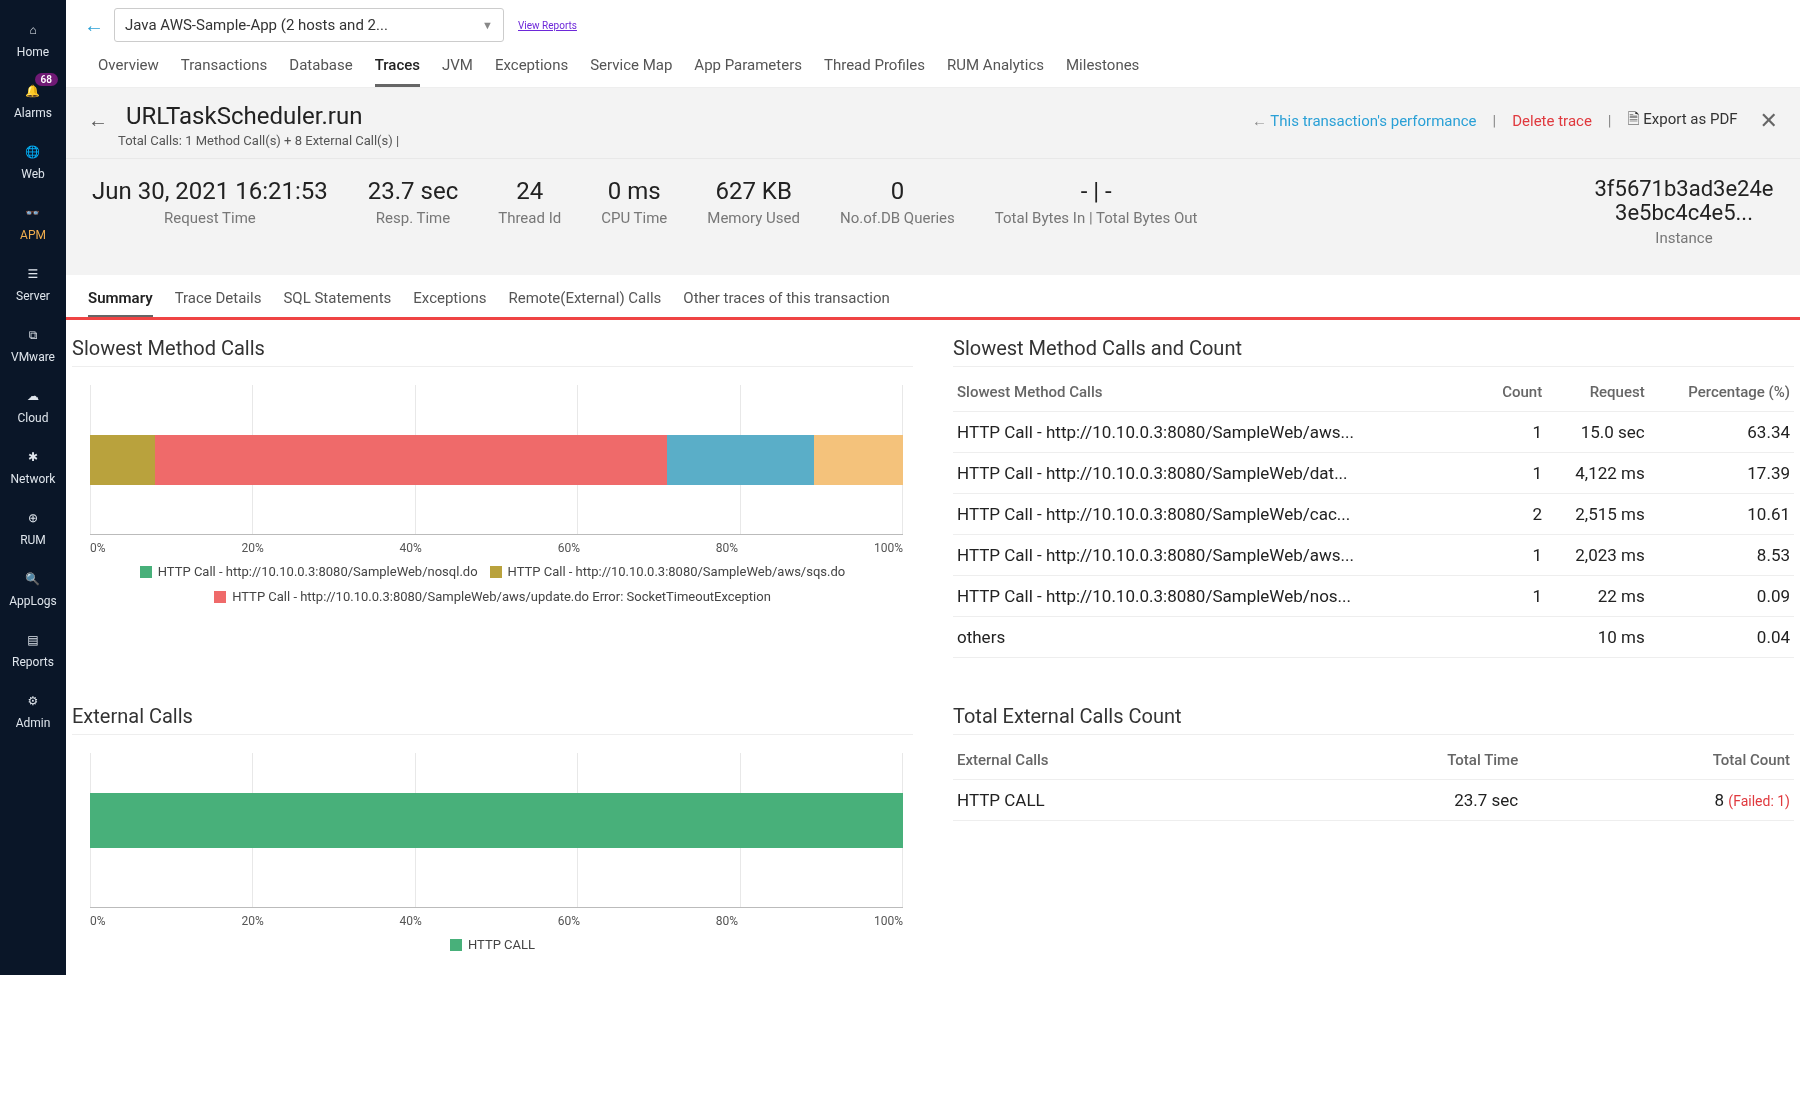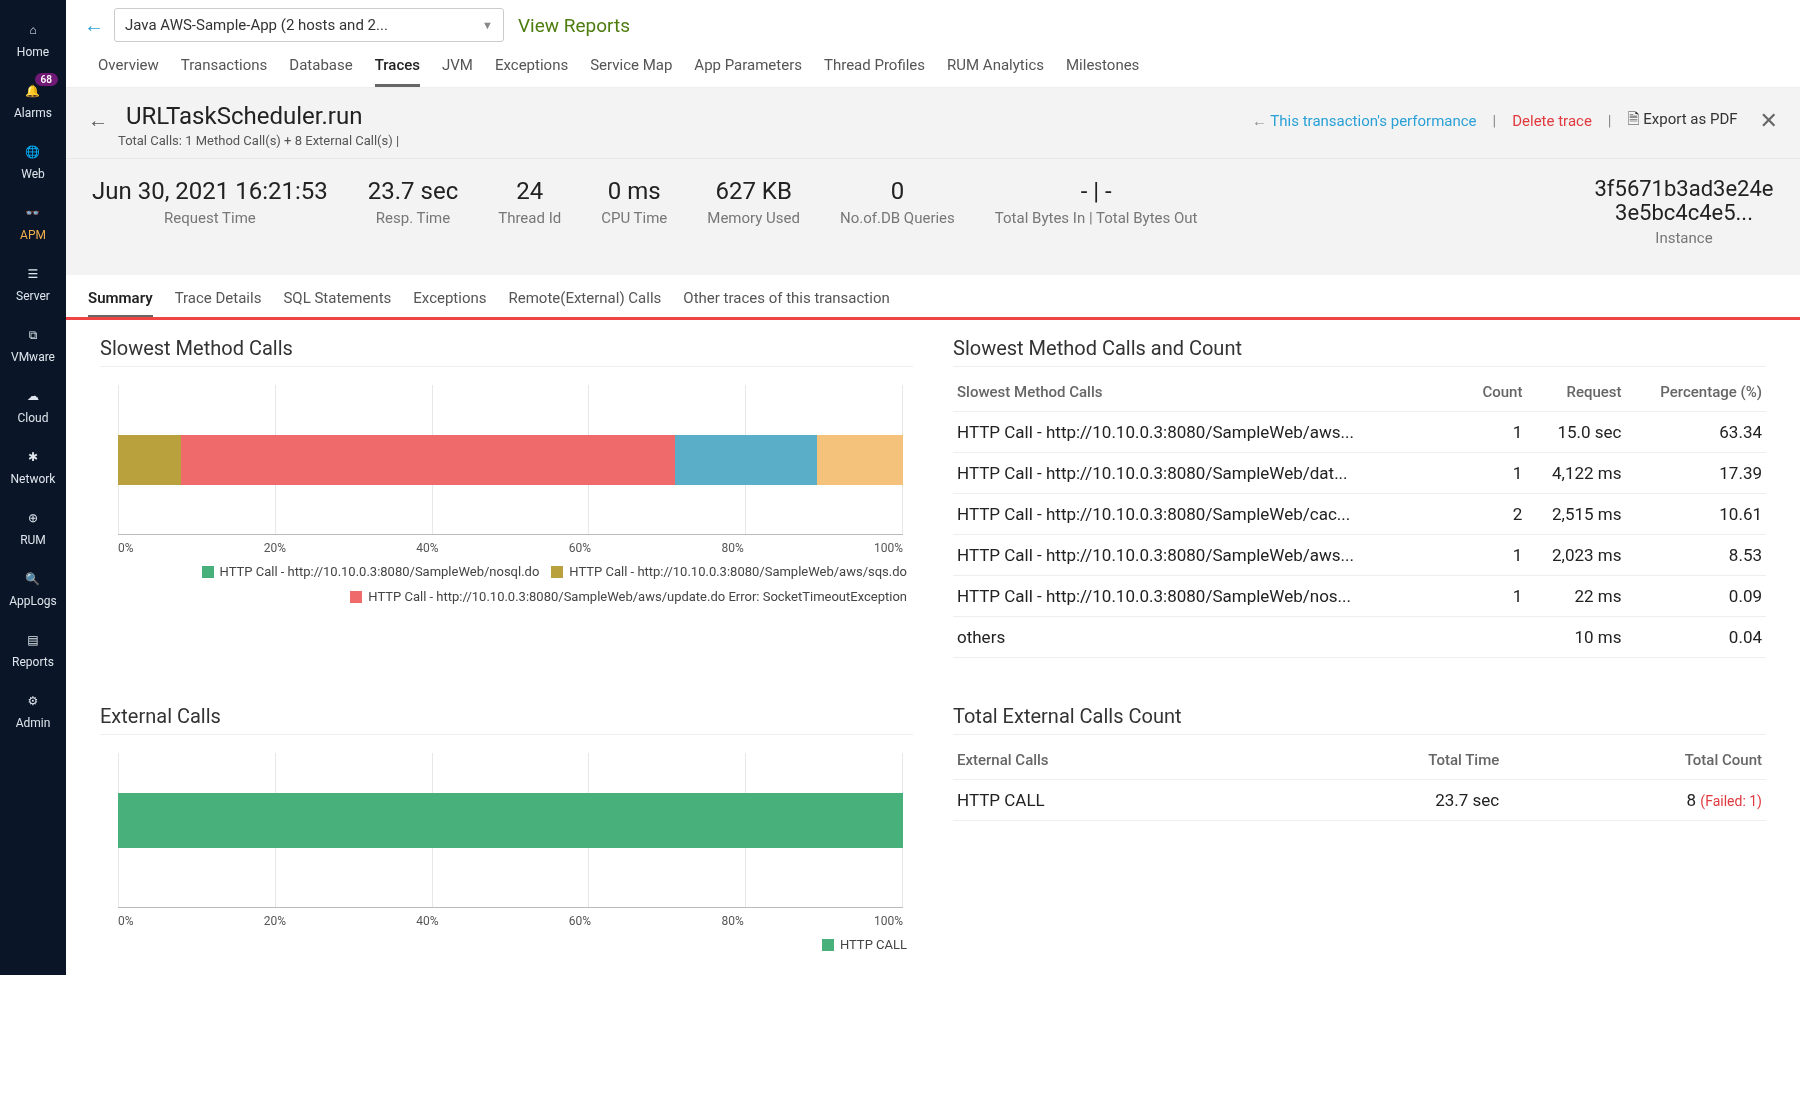--- a/index.html
+++ b/index.html
@@ -11,21 +11,21 @@
 .side-item.active { color:#f0ad4e; }
 .side-icon { width:24px; height:24px; display:flex; align-items:center; justify-content:center; margin-bottom:3px; }
 .side-label { font-size:12px; }
 .badge { position:absolute; top:4px; right:8px; background:#701a75; color:#fff; border-radius:10px; padding:1px 6px; font-size:10px; font-weight:600;}
 
 .main { flex:1; min-width:0; }
 .topbar { display:flex; align-items:center; padding:8px 18px 0 18px; }
 .back-arrow { color:#2aa0d6; font-size:20px; margin-right:10px; cursor:pointer; }
 .app-select { width:390px; height:34px; border:1px solid #ccc; border-radius:3px; display:flex; align-items:center; padding:0 10px; font-size:15px; color:#333; cursor:pointer; justify-content:space-between; }
 .app-select .caret { color:#888; font-size:11px; }
-.view-reports { color:#4d7c0f; font-size:19px; margin-left:14px; cursor:pointer; }
+.view-reports { color:#6d28d9; font-size:10px; margin-left:14px; cursor:pointer;text-decoration:underline; }
 .tabs-row { display:flex; gap:22px; padding:14px 18px 0 32px; border-bottom:1px solid #eee; }
 .tab { padding-bottom:10px; color:#555; font-size:15px; cursor:pointer; }
 .tab.active { color:#222; border-bottom:3px solid #666; font-weight:500; }
 
 .trace-hdr { background:#f3f3f3; padding:14px 22px 10px 22px; display:flex; align-items:flex-start; }
 .trace-hdr .hback { color:#555; font-size:20px; margin-right:10px; cursor:pointer; margin-top:6px;}
 .trace-title { font-size:24px; color:#222;margin-left:8px; }
 .trace-sub { font-size:13px; color:#555; margin-top:3px;}
 .trace-actions { margin-left:auto; display:flex; align-items:center; gap:16px; font-size:15px; padding-top:6px;}
 .trace-actions .perf { color:#2aa0d6; cursor:pointer;}
@@ -39,33 +39,33 @@
 .stat { text-align:center; flex:0 0 auto; }
 .stat.instance { margin-left:auto;}
 .stat-val { font-size:24px; color:#222; white-space:nowrap; }
 .stat-lbl { font-size:15px; color:#777; margin-top:4px; }
 .stat.instance .stat-val { font-size:22px; max-width:180px; white-space:normal; line-height:1.1; word-break:break-all;}
 
 .subtabs { display:flex; gap:22px; padding:14px 22px 0 22px; border-bottom:3px solid #ef4444;}
 .subtab { padding-bottom:8px; color:#555; font-size:15px; cursor:pointer;}
 .subtab.active { color:#222; border-bottom:2px solid #666; font-weight:600;}
 
-.content-row { display:flex; padding:16px 34px; gap:40px;}
+.content-row { display:flex; padding:16px 6px; gap:40px;}
 .col { flex:1; min-width:0;}
 .section-h { font-size:20px; color:#333; padding-bottom:6px; border-bottom:1px solid #eee;}
 
 .chart { margin-top:18px; position:relative;}
 .chart-area { border-bottom:1px solid #bbb; height:150px; position:relative; margin-left:18px; margin-right:10px;}
 .gridlines { position:absolute; inset:0; display:flex; justify-content:space-between;}
 .gridlines div { width:1px; background:#e8e8e8;}
 .bar-row { position:absolute; left:0; right:0; height:50px; display:flex;}
 .chart1-bar { top:50px;}
 .seg { height:100%;}
 .xaxis { display:flex; justify-content:space-between; margin-left:18px; margin-right:10px; margin-top:6px; font-size:12px; color:#555;}
-.legend { margin-top:6px; font-size:13px; color:#444; text-align:right; line-height:1.7;}
+.legend { margin-top:6px; font-size:13px; color:#444; text-align:center; line-height:1.7;}
 .legend-item { display:inline-flex; align-items:center; margin:0 6px;}
 .sw { width:12px; height:12px; display:inline-block; margin-right:6px;}
 
 .tbl { width:100%; margin-top:6px; border-collapse:collapse;}
 .tbl th { text-align:left; font-weight:500; color:#666; font-size:15px; padding:10px 4px; border-bottom:1px solid #eee;}
 .tbl th.r, .tbl td.r { text-align:right;}
 .tbl td { padding:10px 4px; border-bottom:1px solid #eee; font-size:17px; color:#222;}
 .tbl td.name { white-space:nowrap; overflow:hidden; text-overflow:ellipsis; max-width:400px;}
 .failed { color:#e0393e; font-size:14px;}
 

